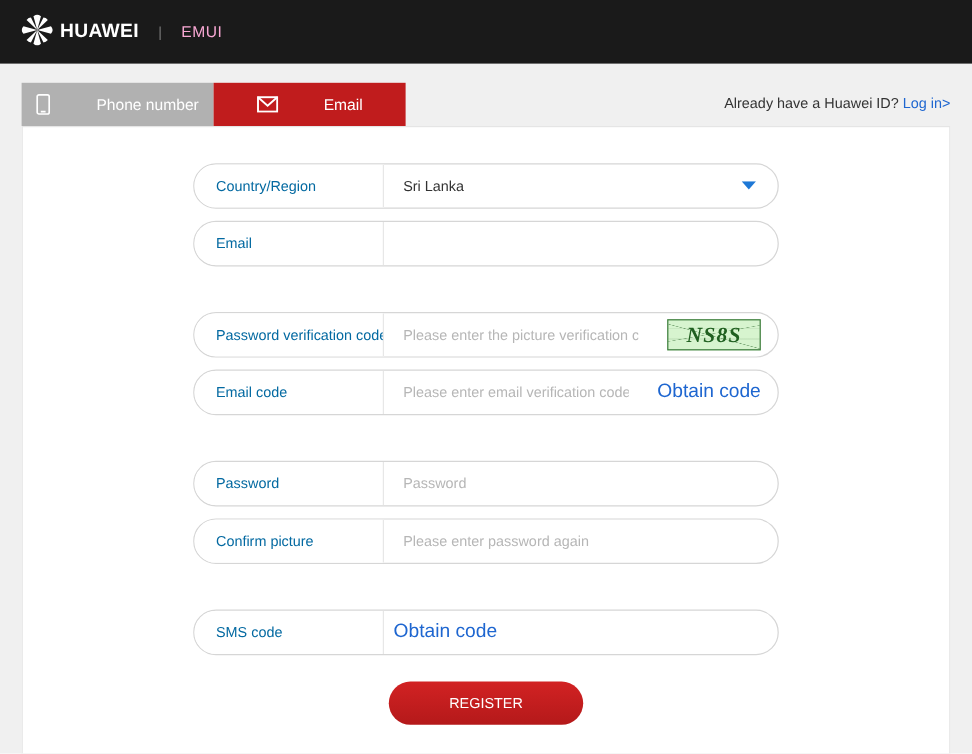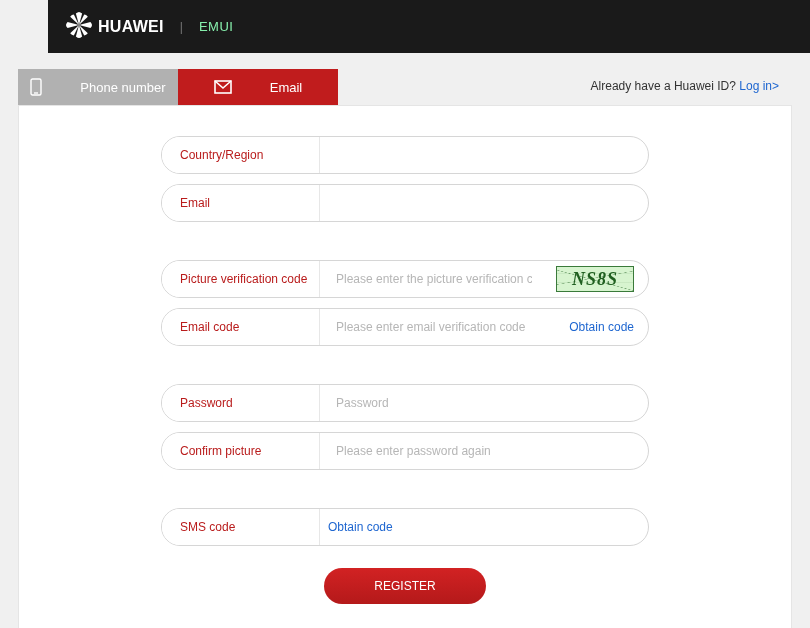--- a/index.html
+++ b/index.html
@@ -12,27 +12,26 @@
     height: 628px;
     overflow: hidden;
   }
   .header {
     background: #1a1a1a;
     height: 53px;
     display: flex;
     align-items: center;
     padding: 0 18px;
     color: #fff;
-    margin-left: 48px;
   }
   .logo-group { display: flex; align-items: center; }
   .huawei-logo-svg { margin-right: 6px; }
   .brand-name { font-size: 16px; font-weight: bold; letter-spacing: .3px; }
   .header-divider { color: #777; margin: 0 16px; font-weight: 300; }
-  .subbrand { font-size: 13px; font-weight: 400; letter-spacing: .5px; color: #86efac; }
+  .subbrand { font-size: 13px; font-weight: 400; letter-spacing: .5px; color: #f9a8d4; }
 
   .content-wrap { padding: 16px 18px 16px 18px; }
 
   .topbar { display: flex; align-items: flex-start; justify-content: flex-start; position: relative; }
   .tabs { display: flex; }
   .tab {
     width: 160px;
     height: 36px;
     display: flex;
     align-items: center;
@@ -42,21 +41,21 @@
     font-size: 13px;
     cursor: pointer;
   }
   .tab-phone { background: #b1b1b1; }
   .tab-email { background: #c01c1d; color:#fff; }
   .tab .icon { display: inline-flex; align-items:center; justify-content:center; }
   .tab-phone .icon svg { stroke:#fff; }
   .tab-email .icon svg { stroke:#fff; }
   .tab span.label { flex:0 0 auto; }
 
-  .already { position: absolute; right: 13px; top: 10px; font-size: 12px; color:#333; }
+  .already { position: absolute; right: 0; top: 10px; font-size: 12px; color:#333; }
   .already a { color: #1e66d0; text-decoration: none; cursor:pointer; }
 
   .panel {
     background: #fff;
     border: 1px solid #e5e5e5;
     width: 774px;
     padding: 30px 0 24px 0;
   }
   .form {
     width: 488px;
@@ -72,21 +71,21 @@
     overflow: hidden;
     background: #fff;
   }
   .row + .spacer { height: 28px; }
   .row .label {
     width: 158px;
     padding-left: 18px;
     display: flex;
     align-items: center;
     font-size: 12px;
-    color: #b91c1c;
+    color: #0369a1;
     border-right: 1px solid #e7e7e7;
     background:#fff;
     white-space: nowrap;
     overflow: hidden;
     text-overflow: ellipsis;
   }
   .row .field {
     flex: 1;
     position: relative;
     display: flex;
@@ -112,21 +111,21 @@
     pointer-events: none;
   }
   .chevron svg { display:block; }
 
   .row .endcap {
     display: flex;
     align-items: center;
     padding: 0 14px 0 8px;
     gap: 8px;
   }
-  .linkish { color:#1e66d0; font-size:12px; cursor:pointer; white-space:nowrap; }
+  .linkish { color:#1e66d0; font-size:16px; cursor:pointer; white-space:nowrap; }
   .captcha {
     width: 78px;
     height: 26px;
     background: #d7f4cf;
     border: 1px solid #3a7a3a;
     position: relative;
     display:flex; align-items:center; justify-content:center;
     font-family: "Times New Roman", serif;
     font-style: italic;
     font-weight: bold;
@@ -207,30 +206,38 @@
     <div class="already">
       <span>Already have a Huawei ID? </span><a>Log in&gt;</a>
     </div>
   </div>
 
   <div class="panel">
     <div class="form">
 
       <div class="row">
         <div class="label">Country/Region</div>
+        <div class="field">
+          <div class="select-text">Sri Lanka</div>
+          <span class="chevron">
+            <svg width="12" height="8" viewBox="0 0 12 8">
+                <polygon points="0,0 12,0 6,7" fill="#1e78d6"></polygon>
+              </svg>
+          </span>
+        </div>
       </div>
 
       <div class="row">
         <div class="label">Email</div>
       </div>
 
       <div class="spacer"></div>
 
       <div class="row">
-        <div class="label">Picture verification code</div>
+        <div class="label">Password verification code</div>
         <div class="field">
           <input type="text" placeholder="Please enter the picture verification code" style="">
         </div>
         <div class="endcap">
           <div class="captcha">
             <span>NS8S</span>
           </div>
         </div>
       </div>
 

